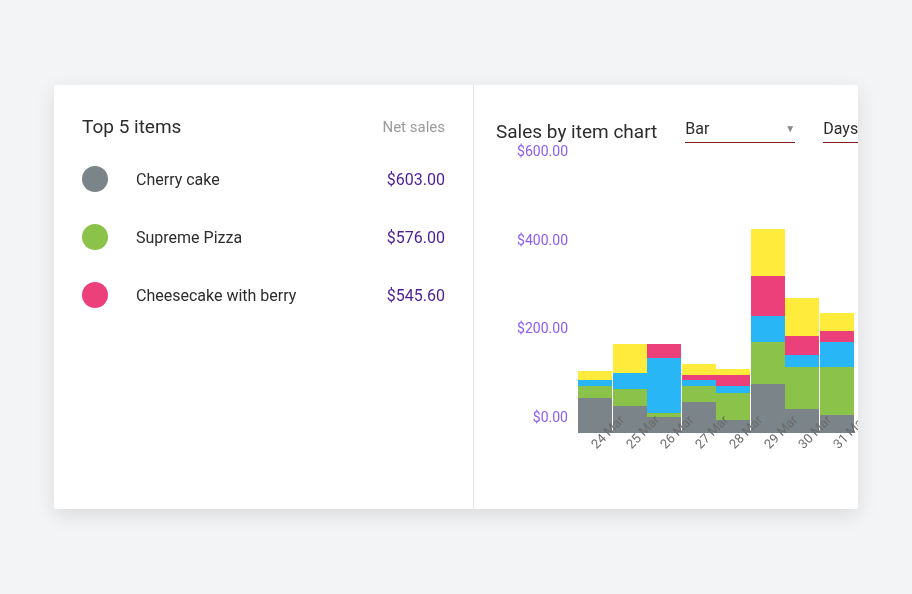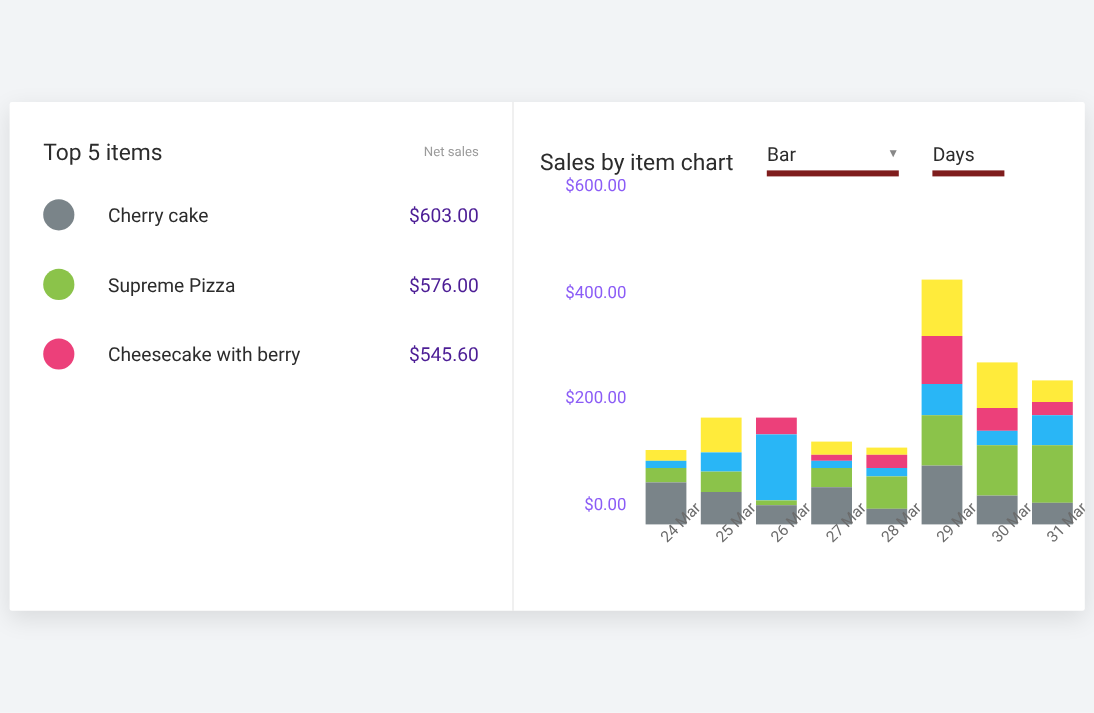--- a/index.html
+++ b/index.html
@@ -8,21 +8,21 @@
     background: #f2f4f6;
     width: 912px;
     height: 594px;
     overflow: hidden;
     display: flex;
     align-items: flex-start;
     justify-content: center;
     padding-top: 85px;
   }
   .card {
-    width: 896px;
+    width: 804px;
     background: #fff;
     border-radius: 2px;
     box-shadow: 0 6px 20px rgba(0,0,0,0.10);
     display: flex;
     height: 424px;
   }
   .left {
     width: 420px;
     padding: 30px 28px 30px 28px;
     border-right: 1px solid #e6e6e6;
@@ -38,21 +38,21 @@
     justify-content: space-between;
     align-items: center;
     margin-bottom: 28px;
   }
   .left-title {
     font-size: 19px;
     color: #2c2c2c;
     font-weight: 400;
   }
   .net-sales {
-    font-size: 11px;
+    font-size: 15px;
     color: #9b9b9b;
     font-weight: 400;
   }
   .item-row {
     display: flex;
     align-items: center;
     margin-bottom: 32px;
   }
   .dot {
     width: 26px;
@@ -76,21 +76,21 @@
     gap: 28px;
     padding-right: 10px;
   }
   .right-title {
     font-size: 19px;
     color: #2c2c2c;
     font-weight: 400;
     white-space: nowrap;
   }
   .dropdown {
-    border-bottom: 5px solid #7f1d1d;
+    border-bottom: 1px solid #7f1d1d;
     padding: 4px 0;
     display: flex;
     align-items: center;
     justify-content: space-between;
     font-size: 16px;
     color: #2c2c2c;
     cursor: pointer;
     min-width: 110px;
   }
   .dropdown .caret {

